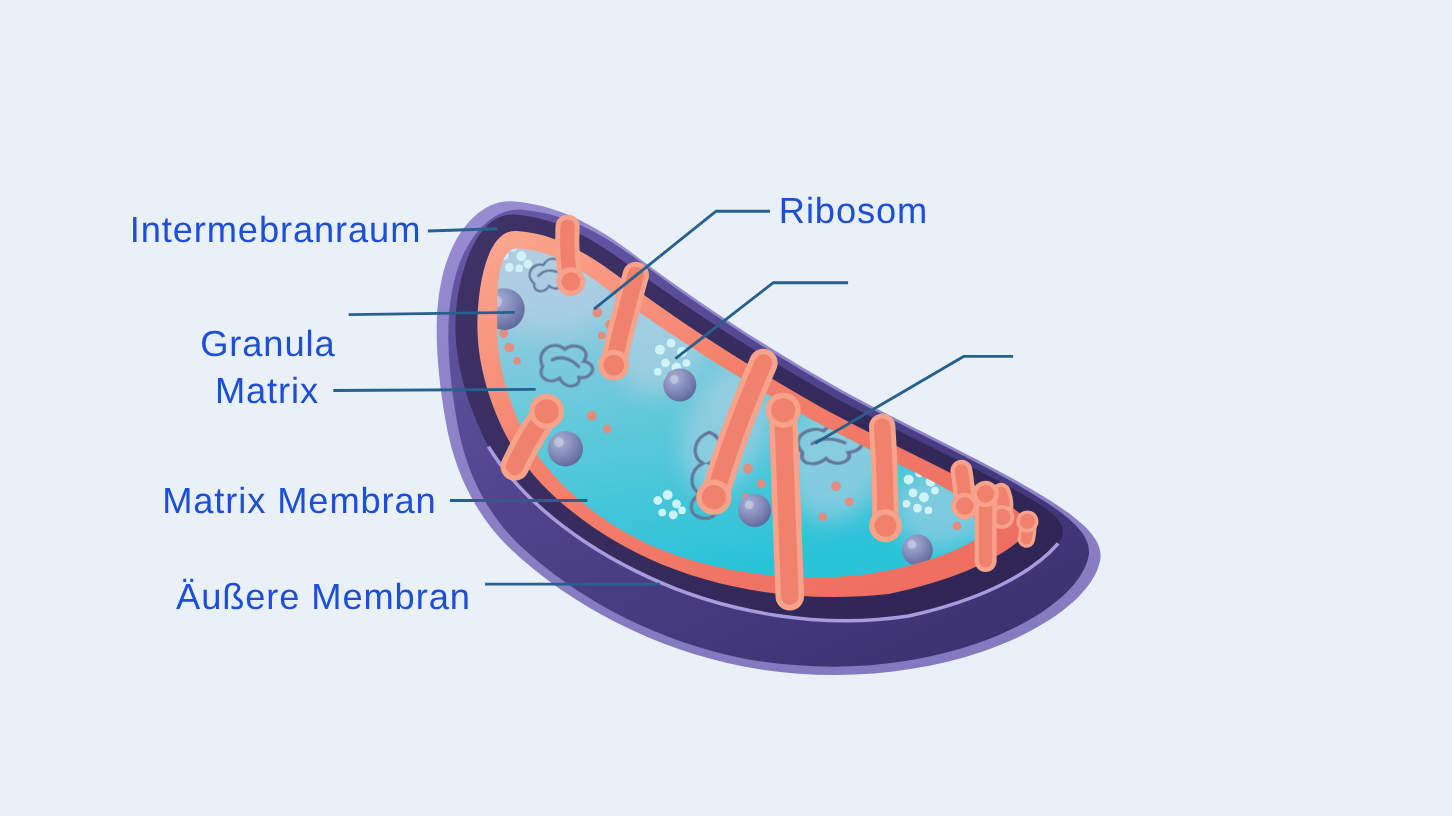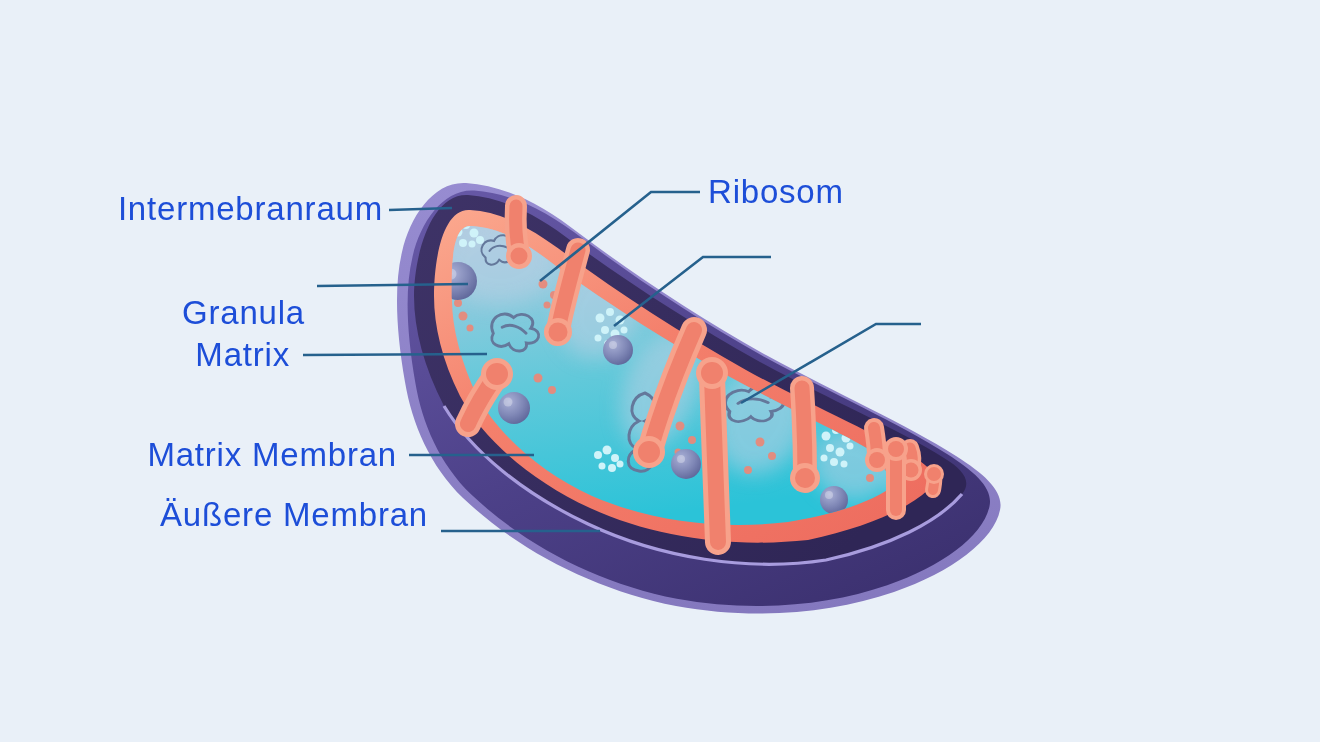--- a/index.html
+++ b/index.html
@@ -15,21 +15,21 @@
     position:absolute;
     font:400 33px/44px "Liberation Sans", sans-serif;
     color:#1d4ed8;
     letter-spacing:.8px;
     white-space:nowrap;
   }
   .label.l-int{right:937px;top:187px;}
   .label.l-gra{right:1015px;top:264px;margin-top:27px;}
   .label.l-mat{right:1030px;top:333px;}
   .label.l-inn{right:923px;top:433px;}
-  .label.l-aus{right:892px;top:493px;}
+  .label.l-aus{right:892px;top:521px;}
   .label.r-rib{left:708px;top:170px;}
   .label.r-atp{left:781px;top:235px;}
   .label.r-dna{left:931px;top:302px;}
 </style>
 </head>
 <body>
 
 <div class="stage">
 
   <svg class="art" width="1320" height="742" viewBox="0 0 1320 742">

